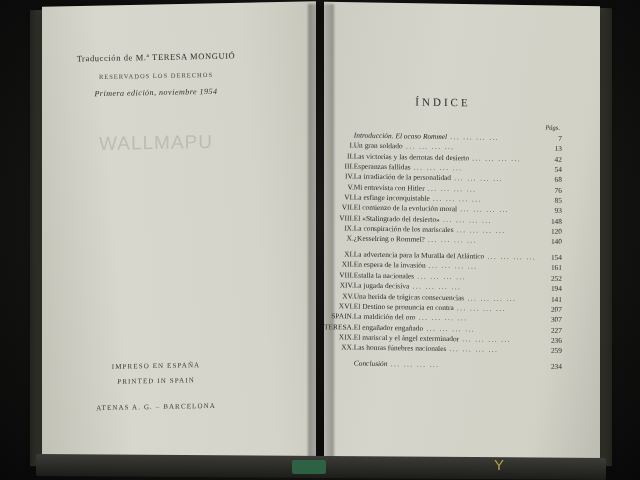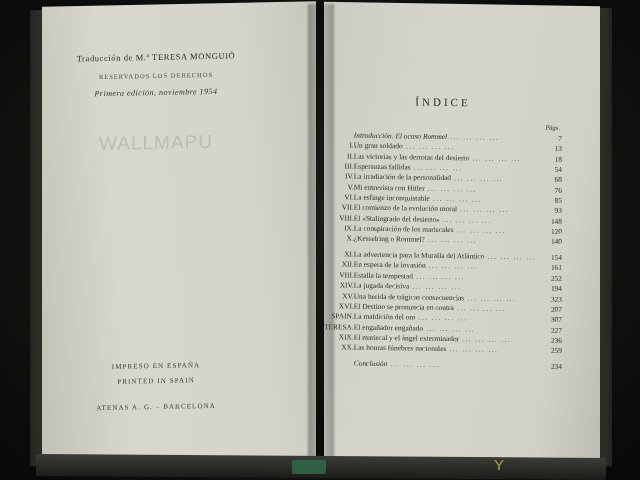--- a/index.html
+++ b/index.html
@@ -256,21 +256,21 @@
             <td class="pg">7</td>
           </tr>
           <tr>
             <td class="num">I.</td>
             <td class="ttl"><span>Un gran soldado</span><span class="dots"> ... ... ... ...</span></td>
             <td class="pg">13</td>
           </tr>
           <tr>
             <td class="num">II.</td>
             <td class="ttl"><span>Las victorias y las derrotas del desierto</span><span class="dots"> ... ... ... ...</span></td>
-            <td class="pg">18</td>
+            <td class="pg">42</td>
           </tr>
           <tr>
             <td class="num">III.</td>
             <td class="ttl"><span>Esperanzas fallidas</span><span class="dots"> ... ... ... ...</span></td>
             <td class="pg">54</td>
           </tr>
           <tr>
             <td class="num">IV.</td>
             <td class="ttl"><span>La irradiación de la personalidad</span><span class="dots"> ... ... ... ...</span></td>
             <td class="pg">68</td>
@@ -313,32 +313,32 @@
             <td class="ttl"><span>La advertencia para la Muralla del Atlántico</span><span class="dots"> ... ... ... ...</span></td>
             <td class="pg">154</td>
           </tr>
           <tr>
             <td class="num">XII.</td>
             <td class="ttl"><span>En espera de la invasión</span><span class="dots"> ... ... ... ...</span></td>
             <td class="pg">161</td>
           </tr>
           <tr>
             <td class="num">VIII.</td>
-            <td class="ttl"><span>Estalla la tempestad</span><span class="dots"> ... ... ... ...</span></td>
+            <td class="ttl"><span>Estalla la nacionales</span><span class="dots"> ... ... ... ...</span></td>
             <td class="pg">252</td>
           </tr>
           <tr>
             <td class="num">XIV.</td>
             <td class="ttl"><span>La jugada decisiva</span><span class="dots"> ... ... ... ...</span></td>
             <td class="pg">194</td>
           </tr>
           <tr>
             <td class="num">XV.</td>
             <td class="ttl"><span>Una herida de trágicas consecuencias</span><span class="dots"> ... ... ... ...</span></td>
-            <td class="pg">323</td>
+            <td class="pg">141</td>
           </tr>
           <tr>
             <td class="num">XVI.</td>
             <td class="ttl"><span>El Destino se pronuncia en contra</span><span class="dots"> ... ... ... ...</span></td>
             <td class="pg">207</td>
           </tr>
           <tr>
             <td class="num">SPAIN.</td>
             <td class="ttl"><span>La maldición del oro</span><span class="dots"> ... ... ... ...</span></td>
             <td class="pg">307</td>

